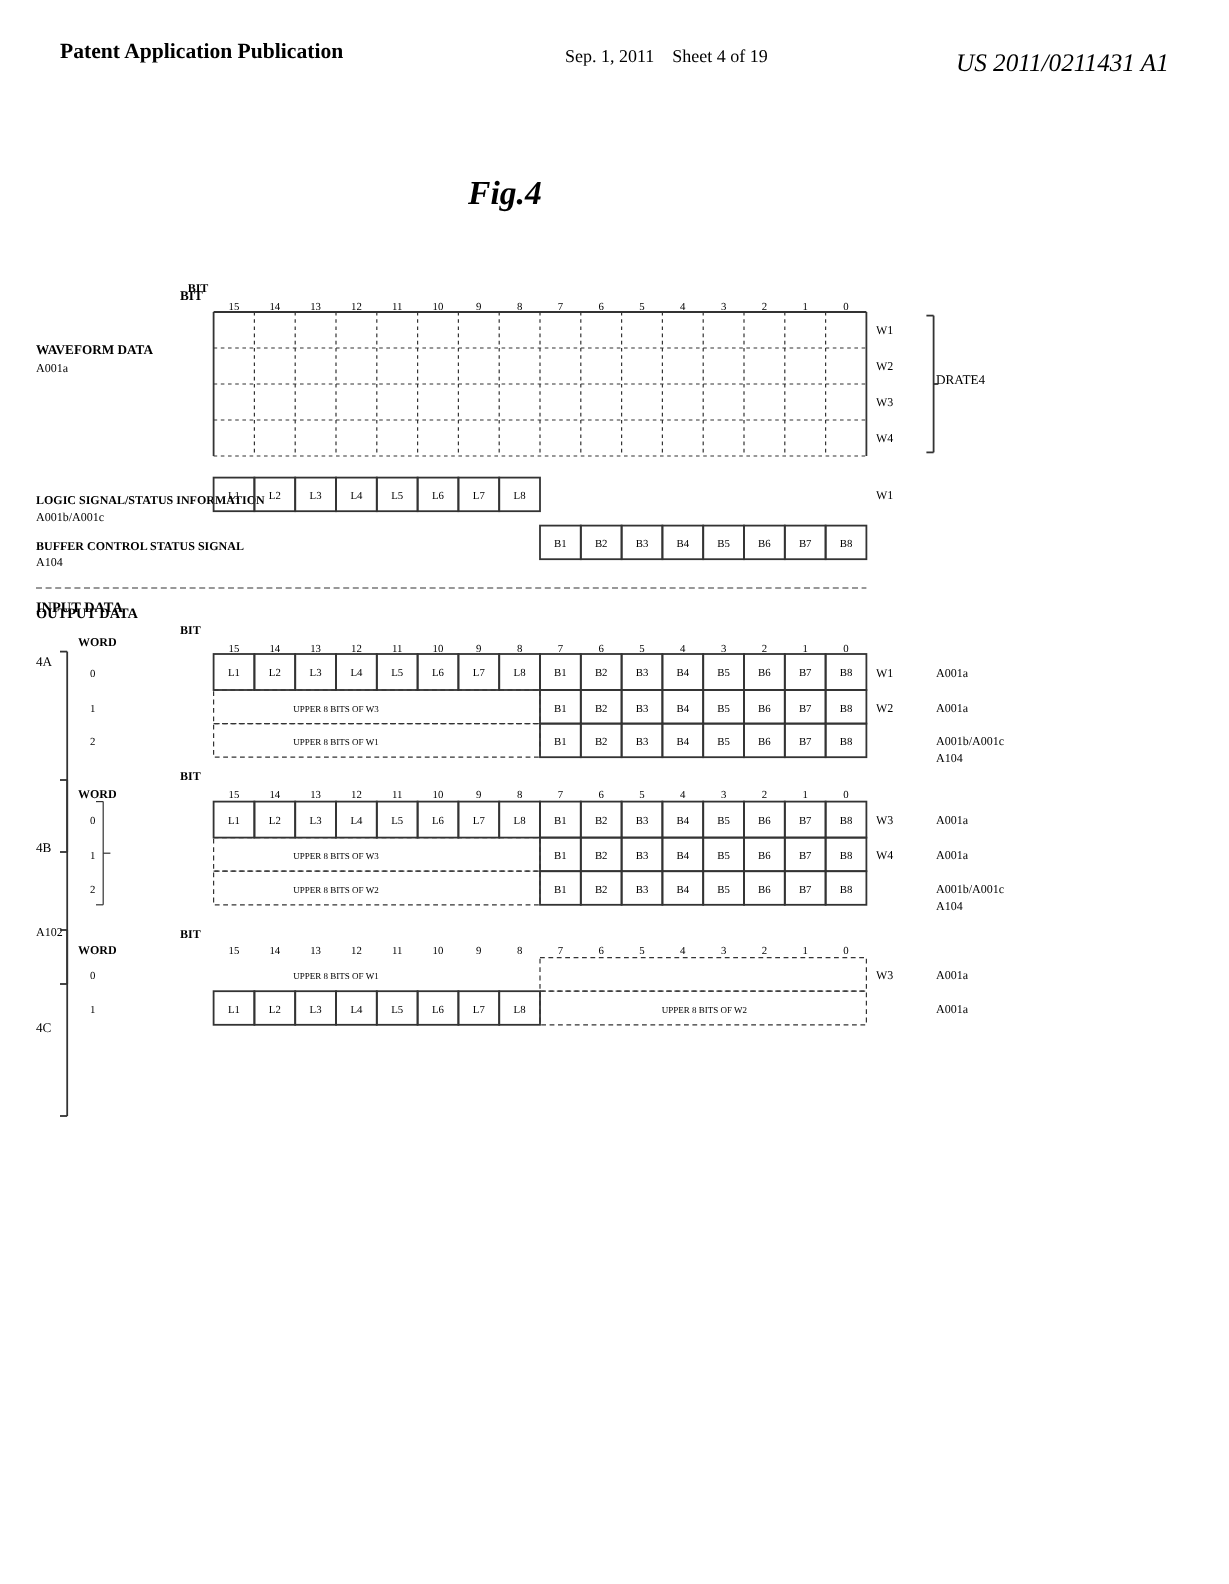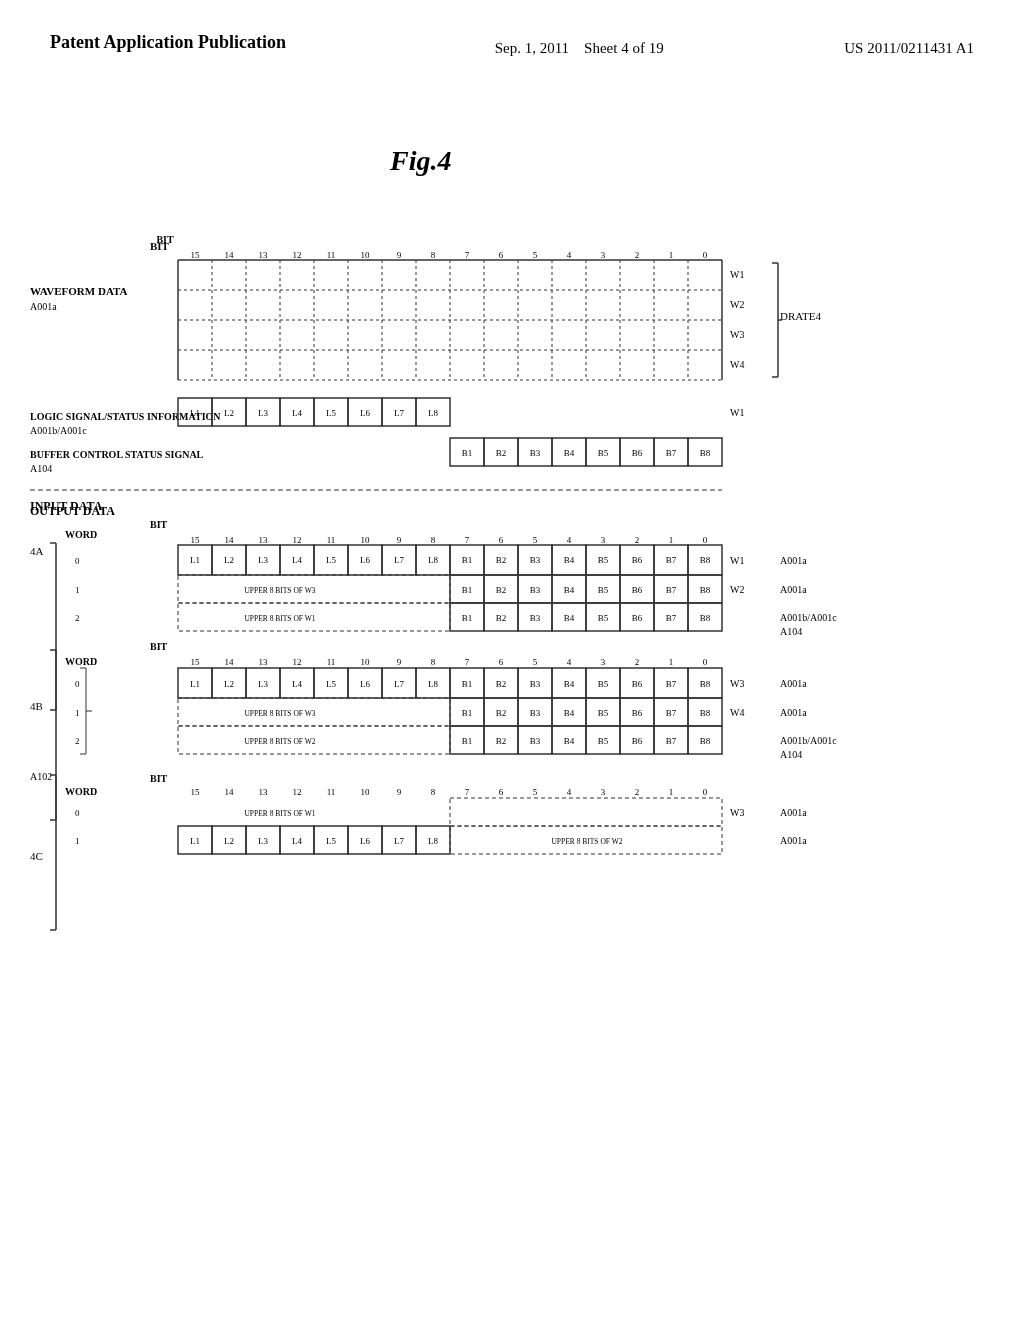--- a/index.html
+++ b/index.html
@@ -24,21 +24,22 @@
       font-weight: bold;
       line-height: 1.4;
     }
     .header-center {
       font-size: 15px;
       text-align: center;
       padding-top: 10px;
       margin-left: 28px;
     }
     .header-right {
-      font-size: 15px;
+      font-size: 21px;
+      font-style: italic;
       padding-top: 10px;
     }
 
     text {
       font-family: 'Times New Roman', Times, serif;
     }
   </style>
 </head>
 <body>
 

